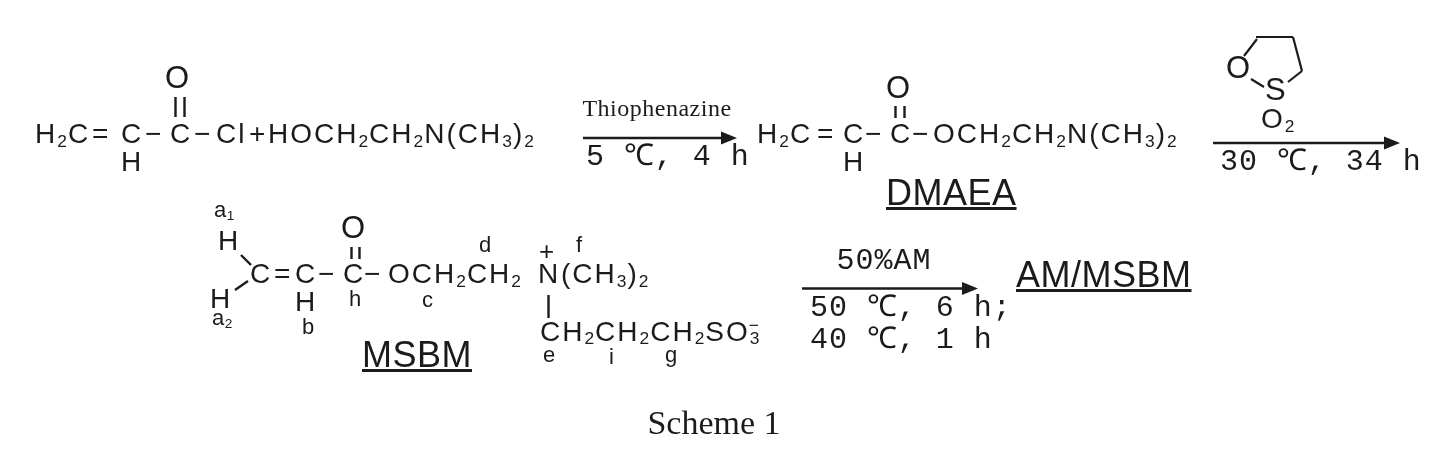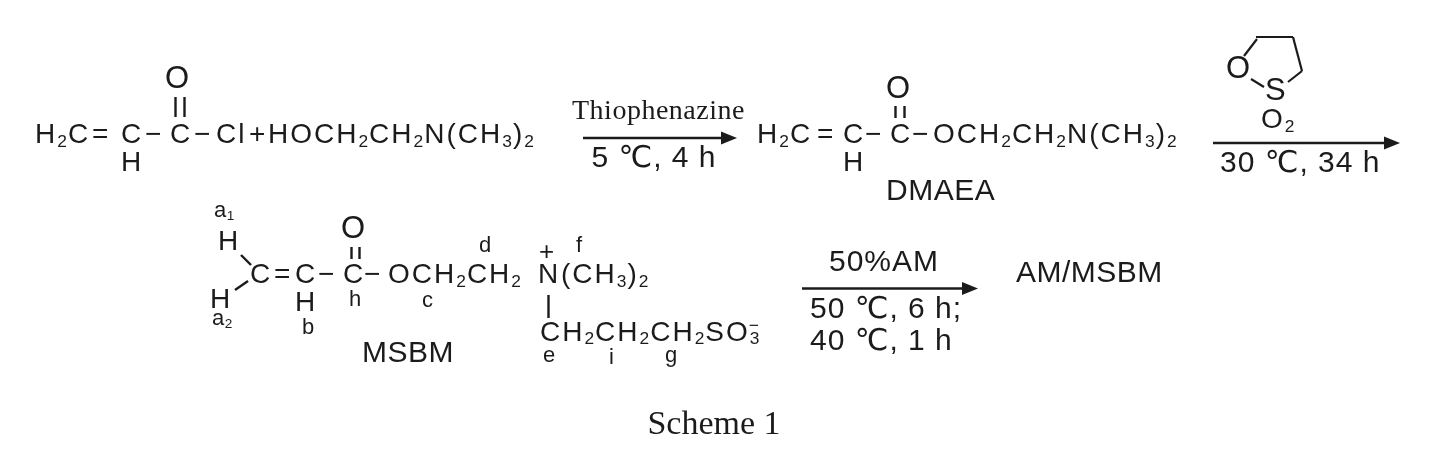--- a/index.html
+++ b/index.html
@@ -4,25 +4,25 @@
 <style>
   html,body{margin:0;padding:0;}
   body{
     width:1435px;height:475px;position:relative;background:#ffffff;
     font-family:"Liberation Sans","DejaVu Sans",sans-serif;color:#1b1b1b;
     overflow:hidden;
   }
   .frag{position:absolute;white-space:pre;line-height:1;}
   .f28{font-size:28px;letter-spacing:2px;}
   .f31{font-size:31px;letter-spacing:0.5px;}   
-  .f30{font-size:30px;letter-spacing:0.5px;}   
-  .cond{font-size:30px;letter-spacing:1px;}    
+  .f30{font-size:36px;letter-spacing:0.5px;text-decoration:underline;}   
+  .cond{font-size:30px;letter-spacing:1px;font-family:Liberation Mono, monospace;}    
   .f22{font-size:22px;letter-spacing:0.5px;text-align:center;}   
   .f26{font-size:26px;}                        
-  .serif{font-family:"Liberation Serif","DejaVu Serif",serif;font-size:28px;letter-spacing:0.5px;}
+  .serif{font-family:"Liberation Serif","DejaVu Serif",serif;font-size:24px;letter-spacing:0.5px;}
   .caption{font-family:"Liberation Serif","DejaVu Serif",serif;font-size:34px;font-weight:normal;}
   .ctr{text-align:center;}
   .sub{font-size:.62em;vertical-align:-.22em;letter-spacing:1px;}
   .sup{font-size:.62em;vertical-align:.55em;letter-spacing:1px;}
   .over{margin-left:-.68em;}
   svg{position:absolute;left:0;top:0;}
 </style>
 </head>
 <body>
 

